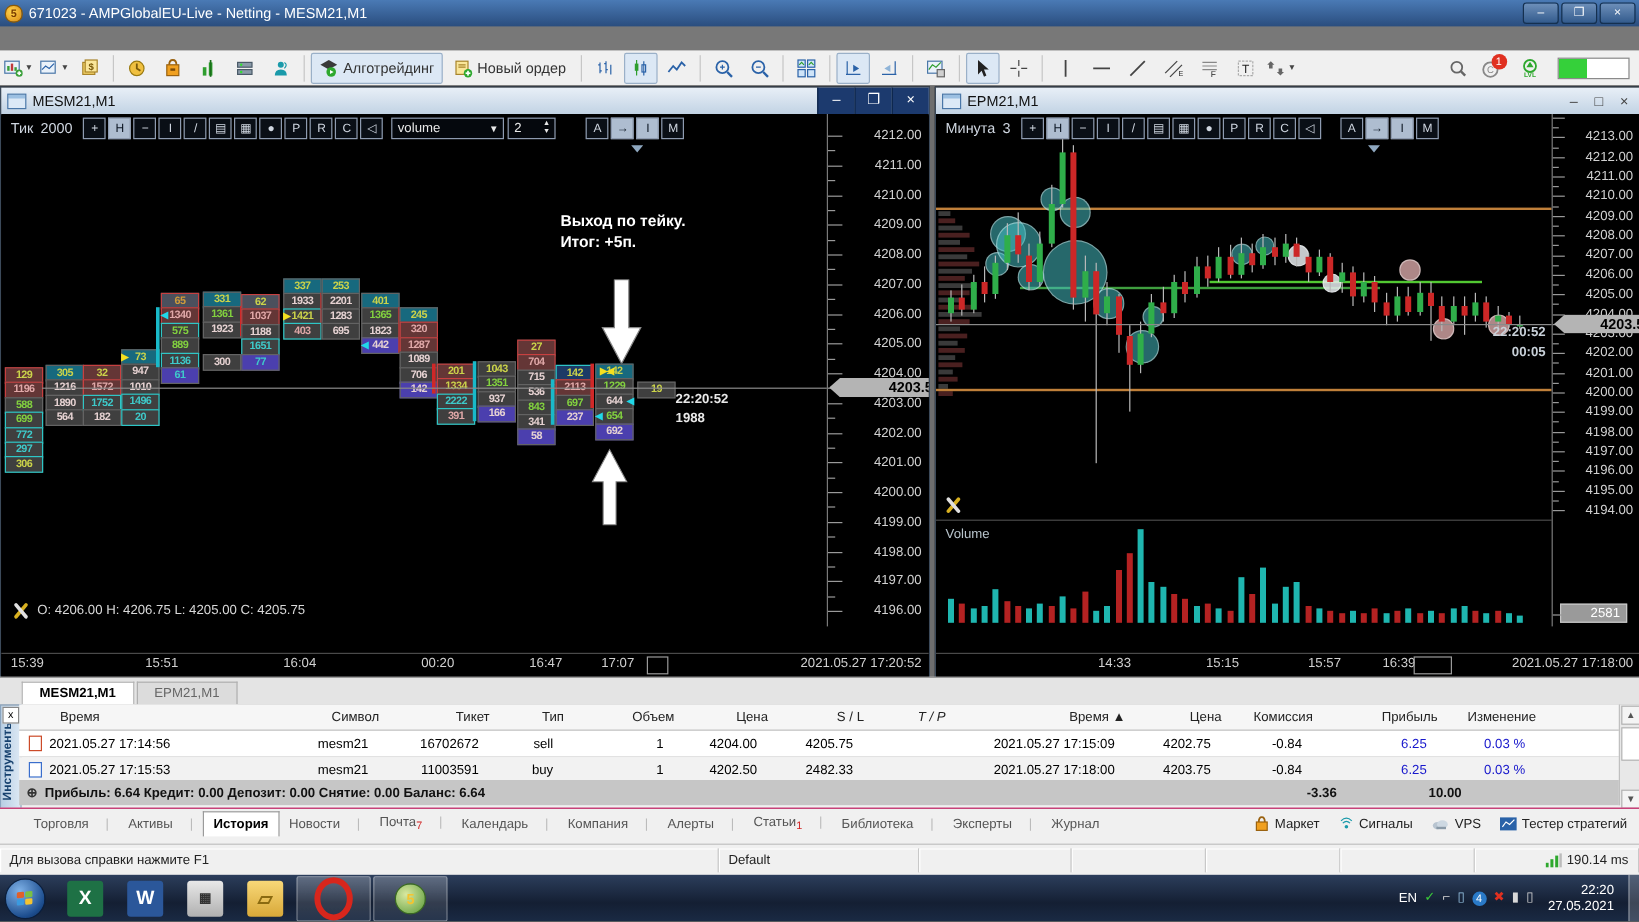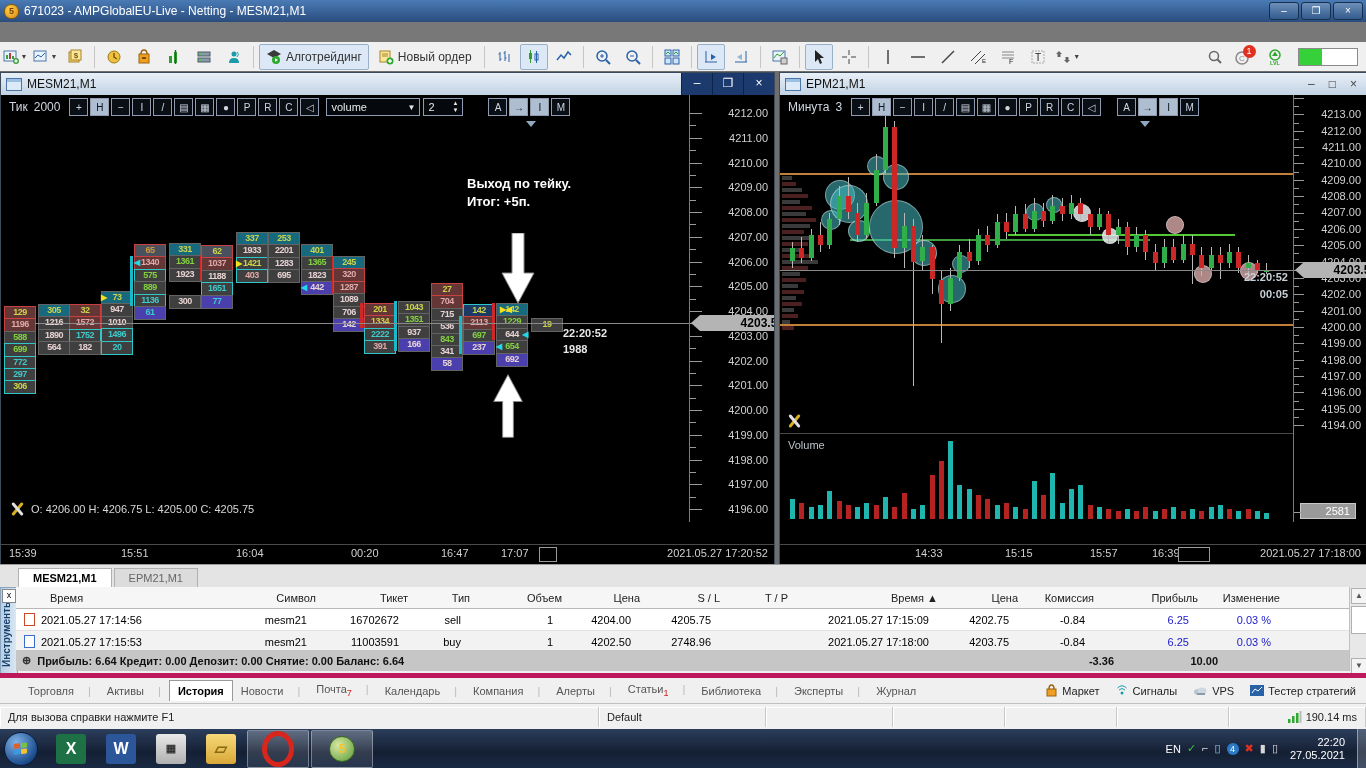--- a/index.html
+++ b/index.html
@@ -96,21 +96,21 @@
   .tcell{padding:0 6px;white-space:nowrap;overflow:hidden;font-size:11px;text-align:right;}
   .tcell.left{text-align:left;}
   .tcell.blue{color:#1818cc;}
   .docico{width:9px;height:11px;border:1px solid;margin-left:8px;}
   #tsummary{position:absolute;left:16px;top:85px;width:1334px;height:21px;background:#c6c6c6;
     display:flex;align-items:center;font-size:11px;font-weight:bold;color:#111;}
   #vscroll{position:absolute;right:0;top:22px;width:16px;height:84px;background:#e8e8e8;border-left:1px solid #c0c0c0;}
   .scrbtn{width:14px;height:14px;border:1px solid #b0b0b0;background:#f4f4f4;margin:1px 0 0 1px;
     font-size:8px;text-align:center;line-height:13px;color:#555;}
   #btabs{position:absolute;left:0;top:108px;width:1366px;height:25px;background:#f0f0f0;
-    border-top:5px solid #be185d;display:flex;align-items:center;font-size:11px;color:#555;}
+    border-top:1px solid #be185d;display:flex;align-items:center;font-size:11px;color:#555;}
   .btab{padding:4px 8px;position:relative;}
   .btab .bsep{color:#bbb;margin-left:14px;}
   .btab.active{background:#fff;border:1px solid #9a9a9a;border-bottom:none;color:#000;font-weight:bold;}
   .badge{color:#d02020;font-size:9px;vertical-align:sub;}
   .rbtn{display:flex;align-items:center;gap:4px;margin-left:16px;color:#222;}
   
   #statusbar{left:0;top:703px;width:1366px;height:26px;background:#f0f0f0;border-top:1px solid #c0c0c0;
     display:flex;align-items:center;font-size:11px;color:#222;}
   .scell{height:20px;display:flex;align-items:center;padding:0 8px;border-right:1px solid #c8c8c8;
     box-shadow:inset 1px 1px 0 #fff;}
@@ -938,21 +938,21 @@
     <div id="sidetab">Инструменты</div>
     <div id="ttable">
         <div class="trow header">
           <div class="tcell left" style="width: 178px; padding-left: 34px;">Время</div>
           <div class="tcell" style="width: 76px;">Символ</div>
           <div class="tcell" style="width: 80px;">Тикет</div>
           <div class="tcell" style="width: 50px;">Тип</div>
           <div class="tcell" style="width: 80px;">Объем</div>
           <div class="tcell" style="width: 66px;">Цена</div>
           <div class="tcell" style="width: 68px;">S / L</div>
-          <div class="tcell" style="width: 56px;">T / P</div>
+          <div class="tcell" style="width: 56px; font-style: italic;">T / P</div>
           <div class="tcell" style="width: 138px;">Время  ▲</div>
           <div class="tcell" style="width: 68px;">Цена</div>
           <div class="tcell" style="width: 64px;">Комиссия</div>
           <div class="tcell" style="width: 92px;">Прибыль</div>
           <div class="tcell" style="width: 70px;">Изменение</div>
         </div>
         <div class="trow">
           <div class="docico" style="border-color: rgb(204, 74, 40); background: rgb(255, 255, 255);"></div>
           <div class="tcell left" style="width: 178px; padding-left: 6px;">2021.05.27 17:14:56</div>
           <div class="tcell" style="width: 76px;">mesm21</div>
@@ -969,21 +969,21 @@
           <div class="tcell blue" style="width: 70px;">0.03 %</div>
         </div>
         <div class="trow alt">
           <div class="docico" style="border-color: rgb(58, 110, 204); background: rgb(255, 255, 255);"></div>
           <div class="tcell left" style="width: 178px; padding-left: 6px;">2021.05.27 17:15:53</div>
           <div class="tcell" style="width: 76px;">mesm21</div>
           <div class="tcell" style="width: 80px;">11003591</div>
           <div class="tcell" style="width: 50px;">buy</div>
           <div class="tcell" style="width: 80px;">1</div>
           <div class="tcell" style="width: 66px;">4202.50</div>
-          <div class="tcell" style="width: 68px;">2748.96</div>
+          <div class="tcell" style="width: 68px;">2482.33</div>
           <div class="tcell" style="width: 56px;"></div>
           <div class="tcell" style="width: 138px;">2021.05.27 17:18:00</div>
           <div class="tcell" style="width: 68px;">4203.75</div>
           <div class="tcell" style="width: 64px;">-0.84</div>
           <div class="tcell blue" style="width: 92px;">6.25</div>
           <div class="tcell blue" style="width: 70px;">0.03 %</div>
         </div>
       </div>
     <div id="tsummary">
       <span style="margin:0 6px;color:#333;">⊕</span>

